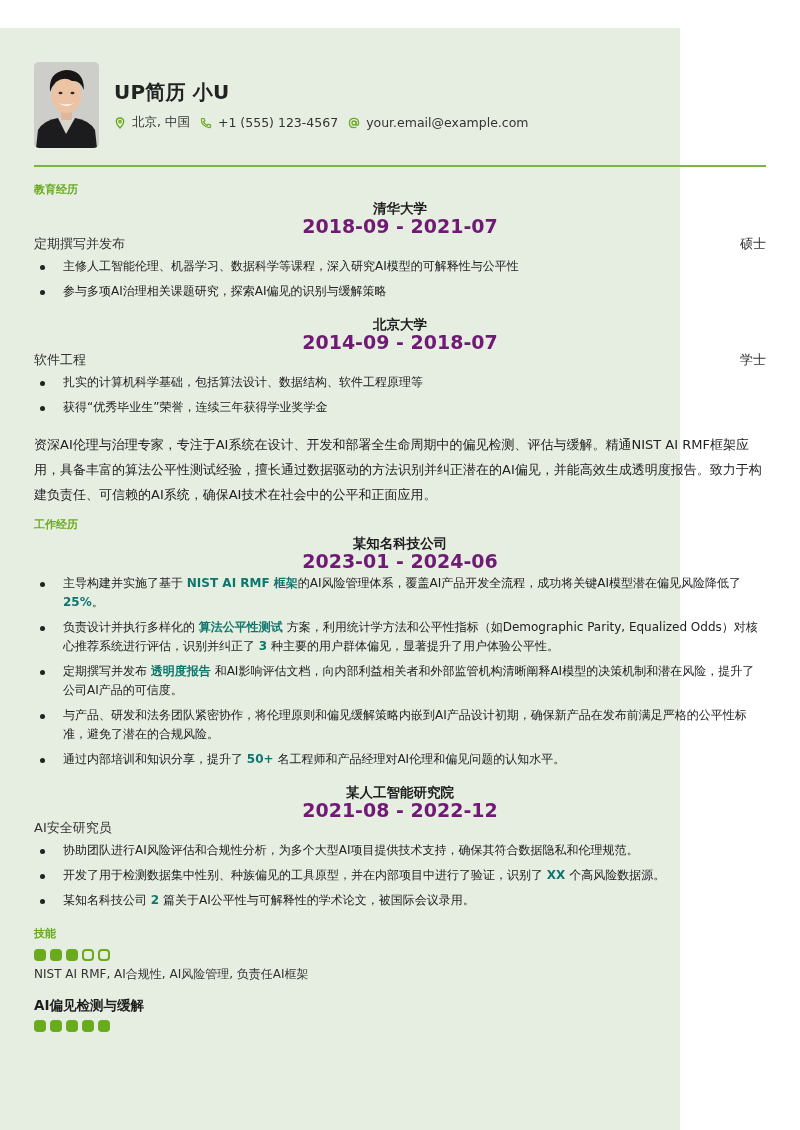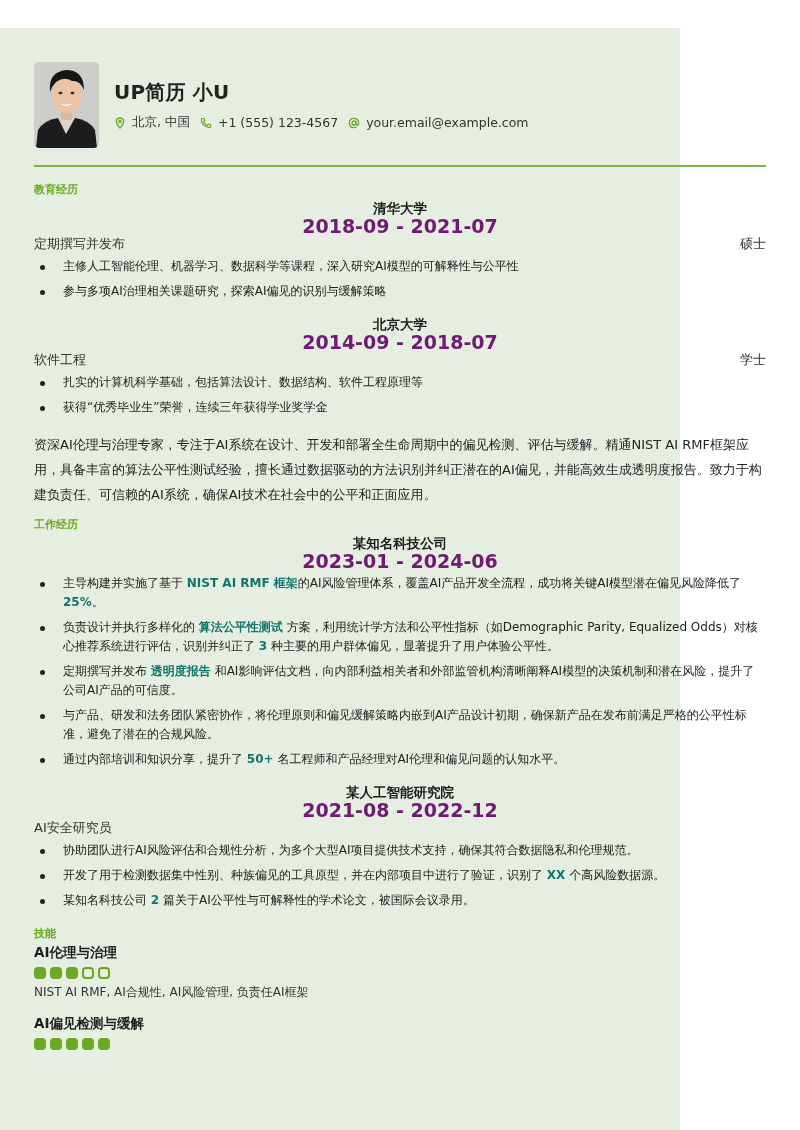--- a/index.html
+++ b/index.html
@@ -182,21 +182,20 @@
             <li><span>某知名科技公司 </span><b class="hl">2</b><span> 篇关于AI公平性与可解释性的学术论文，被国际会议录用。</span></li>
           </ul>
       </div>
     </section>
 
     <div class="gap-s"></div>
 
     <section>
       <div class="sec-title">技能</div>
       <div>
-        <div class="skill-name">AI伦理与治理</div>
         <div class="dots">
             <span class="dot filled"></span>
             <span class="dot filled"></span>
             <span class="dot filled"></span>
             <span class="dot"></span>
             <span class="dot"></span>
           </div>
         <div class="skill-desc">NIST AI RMF, AI合规性, AI风险管理, 负责任AI框架</div>
       </div>
       <div style="height:14px"></div>

